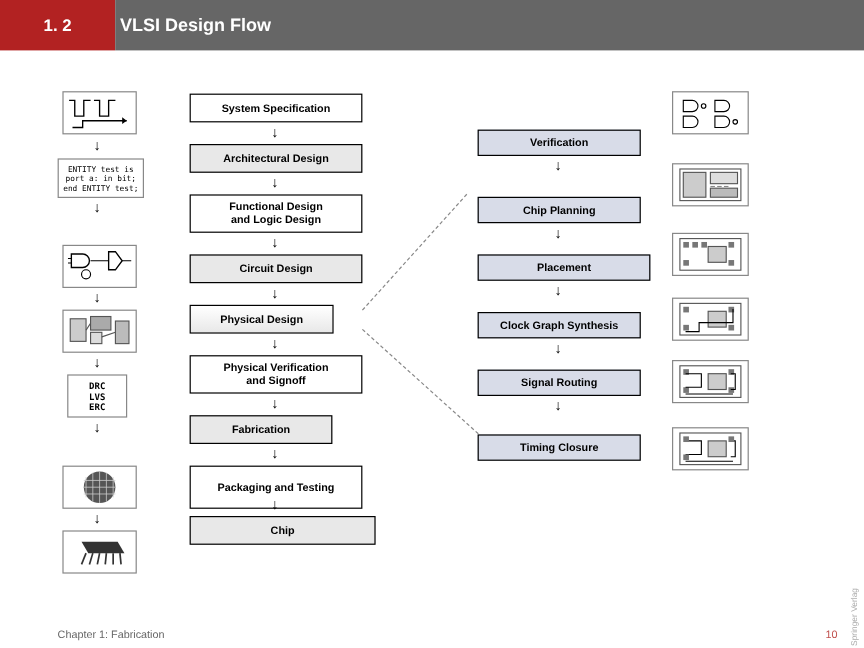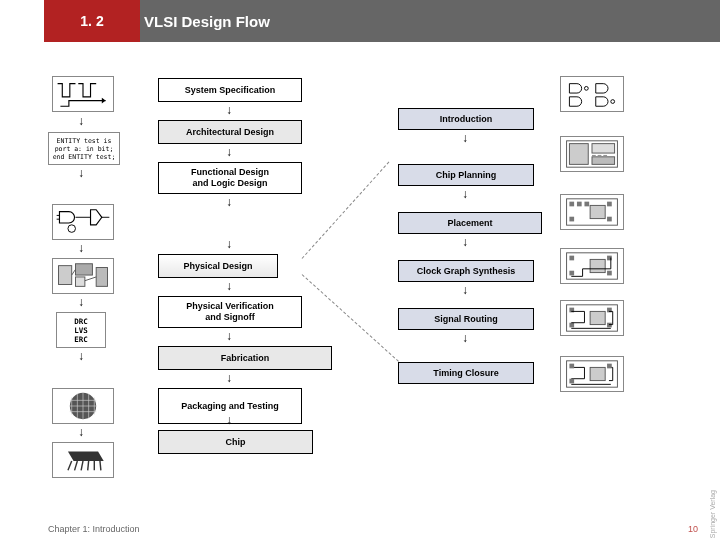--- a/index.html
+++ b/index.html
@@ -1,19 +1,19 @@
 <!DOCTYPE html>
 <html><head>
 <meta charset="utf-8">
 <style>
   * { box-sizing: border-box; margin: 0; padding: 0; }
   body { width: 720px; height: 540px; background: #fff; font-family: Arial, sans-serif; position: relative; overflow: hidden; }
 
   .header { display: flex; height: 42px; }
-  .h-left { width: 96px; background: #b22222; color: #fff; display: flex; align-items: center; justify-content: center; font-size: 14px; font-weight: bold; margin-left: 44px; }
+  .h-left { width: 96px; background: #b22222; color: #fff; display: flex; align-items: center; justify-content: center; font-size: 14px; font-weight: bold; }
   .h-main { flex: 1; background: #666; color: #fff; display: flex; align-items: center; padding-left: 4px; font-size: 15px; font-weight: bold; }
 
   .content { position: relative; width: 720px; height: 470px; }
   .box { position: absolute; border: 1px solid #000; background: #fff; font-size: 9px; font-weight: bold; display: flex; align-items: center; justify-content: center; text-align: center; line-height: 1.2; padding: 2px; }
   .box.grey { background: #e8e8e8; }
   .box.blue { background: #d8dce8; }
   .box.pd { background: linear-gradient(to bottom, #fff, #e8e8e8); }
   .icon-box { position: absolute; border: 1px solid #888; background: #fff; font-family: monospace; font-size: 7px; text-align: center; display: flex; align-items: center; justify-content: center; padding: 1px; flex-direction: column; }
   .icon-box svg { width: 100%; height: 100%; }
   .arrow { position: absolute; font-size: 12px; color: #000; font-weight: bold; text-align: center; line-height: 1; }
@@ -108,33 +108,34 @@
       </svg>
   </div>
 
   <div class="box" style="left:158px;top:36px;width:144px;height:24px">System Specification</div>
   <div class="arrow" style="left:226px;top:62px">↓</div>
   <div class="box grey" style="left:158px;top:78px;width:144px;height:24px">Architectural Design</div>
   <div class="arrow" style="left:226px;top:104px">↓</div>
   <div class="box" style="left:158px;top:120px;width:144px;height:32px;white-space:pre-line">Functional Design
 and Logic Design</div>
   <div class="arrow" style="left:226px;top:154px">↓</div>
+  <div class="box grey" style="left:158px;top:170px;width:144px;height:24px">Circuit Design</div>
   <div class="arrow" style="left:226px;top:196px">↓</div>
   <div class="box pd" style="left:158px;top:212px;width:120px;height:24px">Physical Design</div>
   <div class="arrow" style="left:226px;top:238px">↓</div>
   <div class="box" style="left:158px;top:254px;width:144px;height:32px;white-space:pre-line">Physical Verification
 and Signoff</div>
   <div class="arrow" style="left:226px;top:288px">↓</div>
-  <div class="box grey" style="left:158px;top:304px;width:174px;height:24px">Fabrication</div>
+  <div class="box grey" style="left:158px;top:304px;width:119px;height:24px">Fabrication</div>
   <div class="arrow" style="left:226px;top:330px">↓</div>
   <div class="box" style="left:158px;top:346px;width:144px;height:36px">Packaging and Testing</div>
   <div class="arrow" style="left:226px;top:372px">↓</div>
   <div class="box grey" style="left:158px;top:388px;width:155px;height:24px">Chip</div>
 
-  <div class="box blue" style="left:398px;top:66px;width:136px;height:22px">Introduction</div>
+  <div class="box blue" style="left:398px;top:66px;width:136px;height:22px">Verification</div>
   <div class="arrow" style="left:462px;top:90px">↓</div>
   <div class="box blue" style="left:398px;top:122px;width:136px;height:22px">Chip Planning</div>
   <div class="arrow" style="left:462px;top:146px">↓</div>
   <div class="box blue" style="left:398px;top:170px;width:144px;height:22px">Placement</div>
   <div class="arrow" style="left:462px;top:194px">↓</div>
   <div class="box blue" style="left:398px;top:218px;width:136px;height:22px">Clock Graph Synthesis</div>
   <div class="arrow" style="left:462px;top:242px">↓</div>
   <div class="box blue" style="left:398px;top:266px;width:136px;height:22px">Signal Routing</div>
   <div class="arrow" style="left:462px;top:290px">↓</div>
   <div class="box blue" style="left:398px;top:320px;width:136px;height:22px">Timing Closure</div>
@@ -224,15 +225,15 @@
           <rect x="6" y="22" width="5" height="5"></rect>
         </g>
       </svg>
   </div>
 
 </div>
 
 <div class="copyright">© 2011 Springer Verlag</div>
 
 <div class="footer">
-  <span>Chapter 1: Introduction</span>
+  <span>Chapter 1: Fabrication</span>
   <span class="pgnum">10</span>
 </div>
 
 </body></html>

